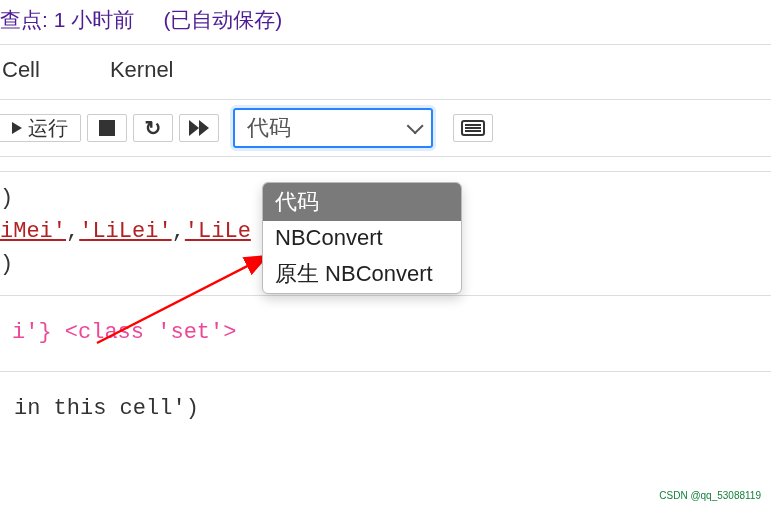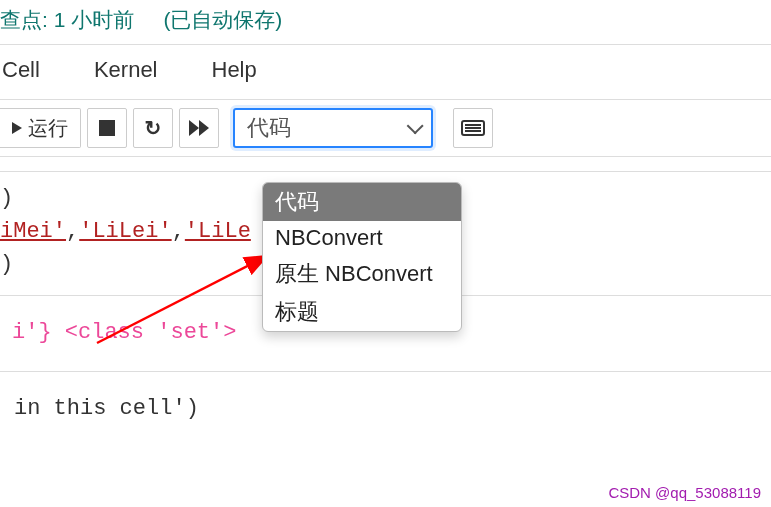--- a/index.html
+++ b/index.html
@@ -9,28 +9,28 @@
       color: #333;
       background: #fff;
       width: 771px;
       height: 507px;
       overflow: hidden;
       position: relative;
     }
     .title-row {
       padding: 6px 0 10px 0;
       font-size: 21px;
-      color: #0f766e;
+      color: #4c1d95;
     }
     .menu-bar {
       border-top: 1px solid #ddd;
       border-bottom: 1px solid #ddd;
       padding: 8px 0 12px 0;
       display: flex;
-      gap: 50px;
+      gap: 66px;
     }
     .menu-item {
       font-size: 22px;
       color: #333;
       cursor: pointer;
       padding: 4px 2px;
     }
     .toolbar {
       border-bottom: 1px solid #ddd;
       padding: 8px 0;
@@ -41,21 +41,21 @@
     .btn {
       border: 1px solid #ccc;
       background: #fff;
       padding: 6px 12px;
       font-size: 20px;
       cursor: pointer;
       display: flex;
       align-items: center;
       gap: 6px;
       border-radius: 2px;
-      height: 40px;
+      height: 28px;
     }
     .btn-icon {
       width: 40px;
       justify-content: center;
       padding: 6px 0;
     }
     .icon-play-sm {
       width: 0; height: 0;
       border-left: 10px solid #333;
       border-top: 6px solid transparent;
@@ -146,22 +146,22 @@
       position: absolute;
       top: 248px;
       left: 92px;
       z-index: 5;
       pointer-events: none;
     }
     .watermark {
       position: absolute;
       right: 10px;
       bottom: 6px;
-      font-size: 15px;
-      color: #a21caf;
+      font-size: 10px;
+      color: #15803d;
       font-family: Arial, sans-serif;
       margin-top: 16px;
     }
     .kbd-icon {
       border: 2px solid #333;
       border-radius: 3px;
       width: 24px;
       height: 16px;
       display: flex;
       flex-direction: column;
@@ -178,21 +178,20 @@
 
 <div class="title-row">
   <span>查点: 1 小时前</span>
   &nbsp;&nbsp;&nbsp;
   <span>(已自动保存)</span>
 </div>
 
 <div class="menu-bar">
   <div class="menu-item">Cell</div>
   <div class="menu-item">Kernel</div>
-  <div class="menu-item">Help</div>
 </div>
 
 <div class="toolbar">
   <div class="btn" style="border-left:none; border-radius:0 2px 2px 0;">
     <span class="icon-play-sm"></span>
     <span>运行</span>
   </div>
   <div class="btn btn-icon">
     <span class="icon-stop"></span>
   </div>
@@ -215,21 +214,20 @@
         <div></div>
         <div></div>
     </span>
   </div>
 </div>
 
 <div class="dropdown">
   <div class="dropdown-item selected">代码</div>
   <div class="dropdown-item">NBConvert</div>
   <div class="dropdown-item">原生 NBConvert</div>
-  <div class="dropdown-item">标题</div>
 </div>
 
 <div class="content-area">
   <div class="code-cell">
     <div><span>)</span></div>
     <div><span class="str">iMei'</span>,<span class="str">'LiLei'</span>,<span class="str">'LiLe</span></div>
     <div><span>)</span></div>
   </div>
   <div class="output-cell">
     <span>i'} &lt;class 'set'&gt;</span>

